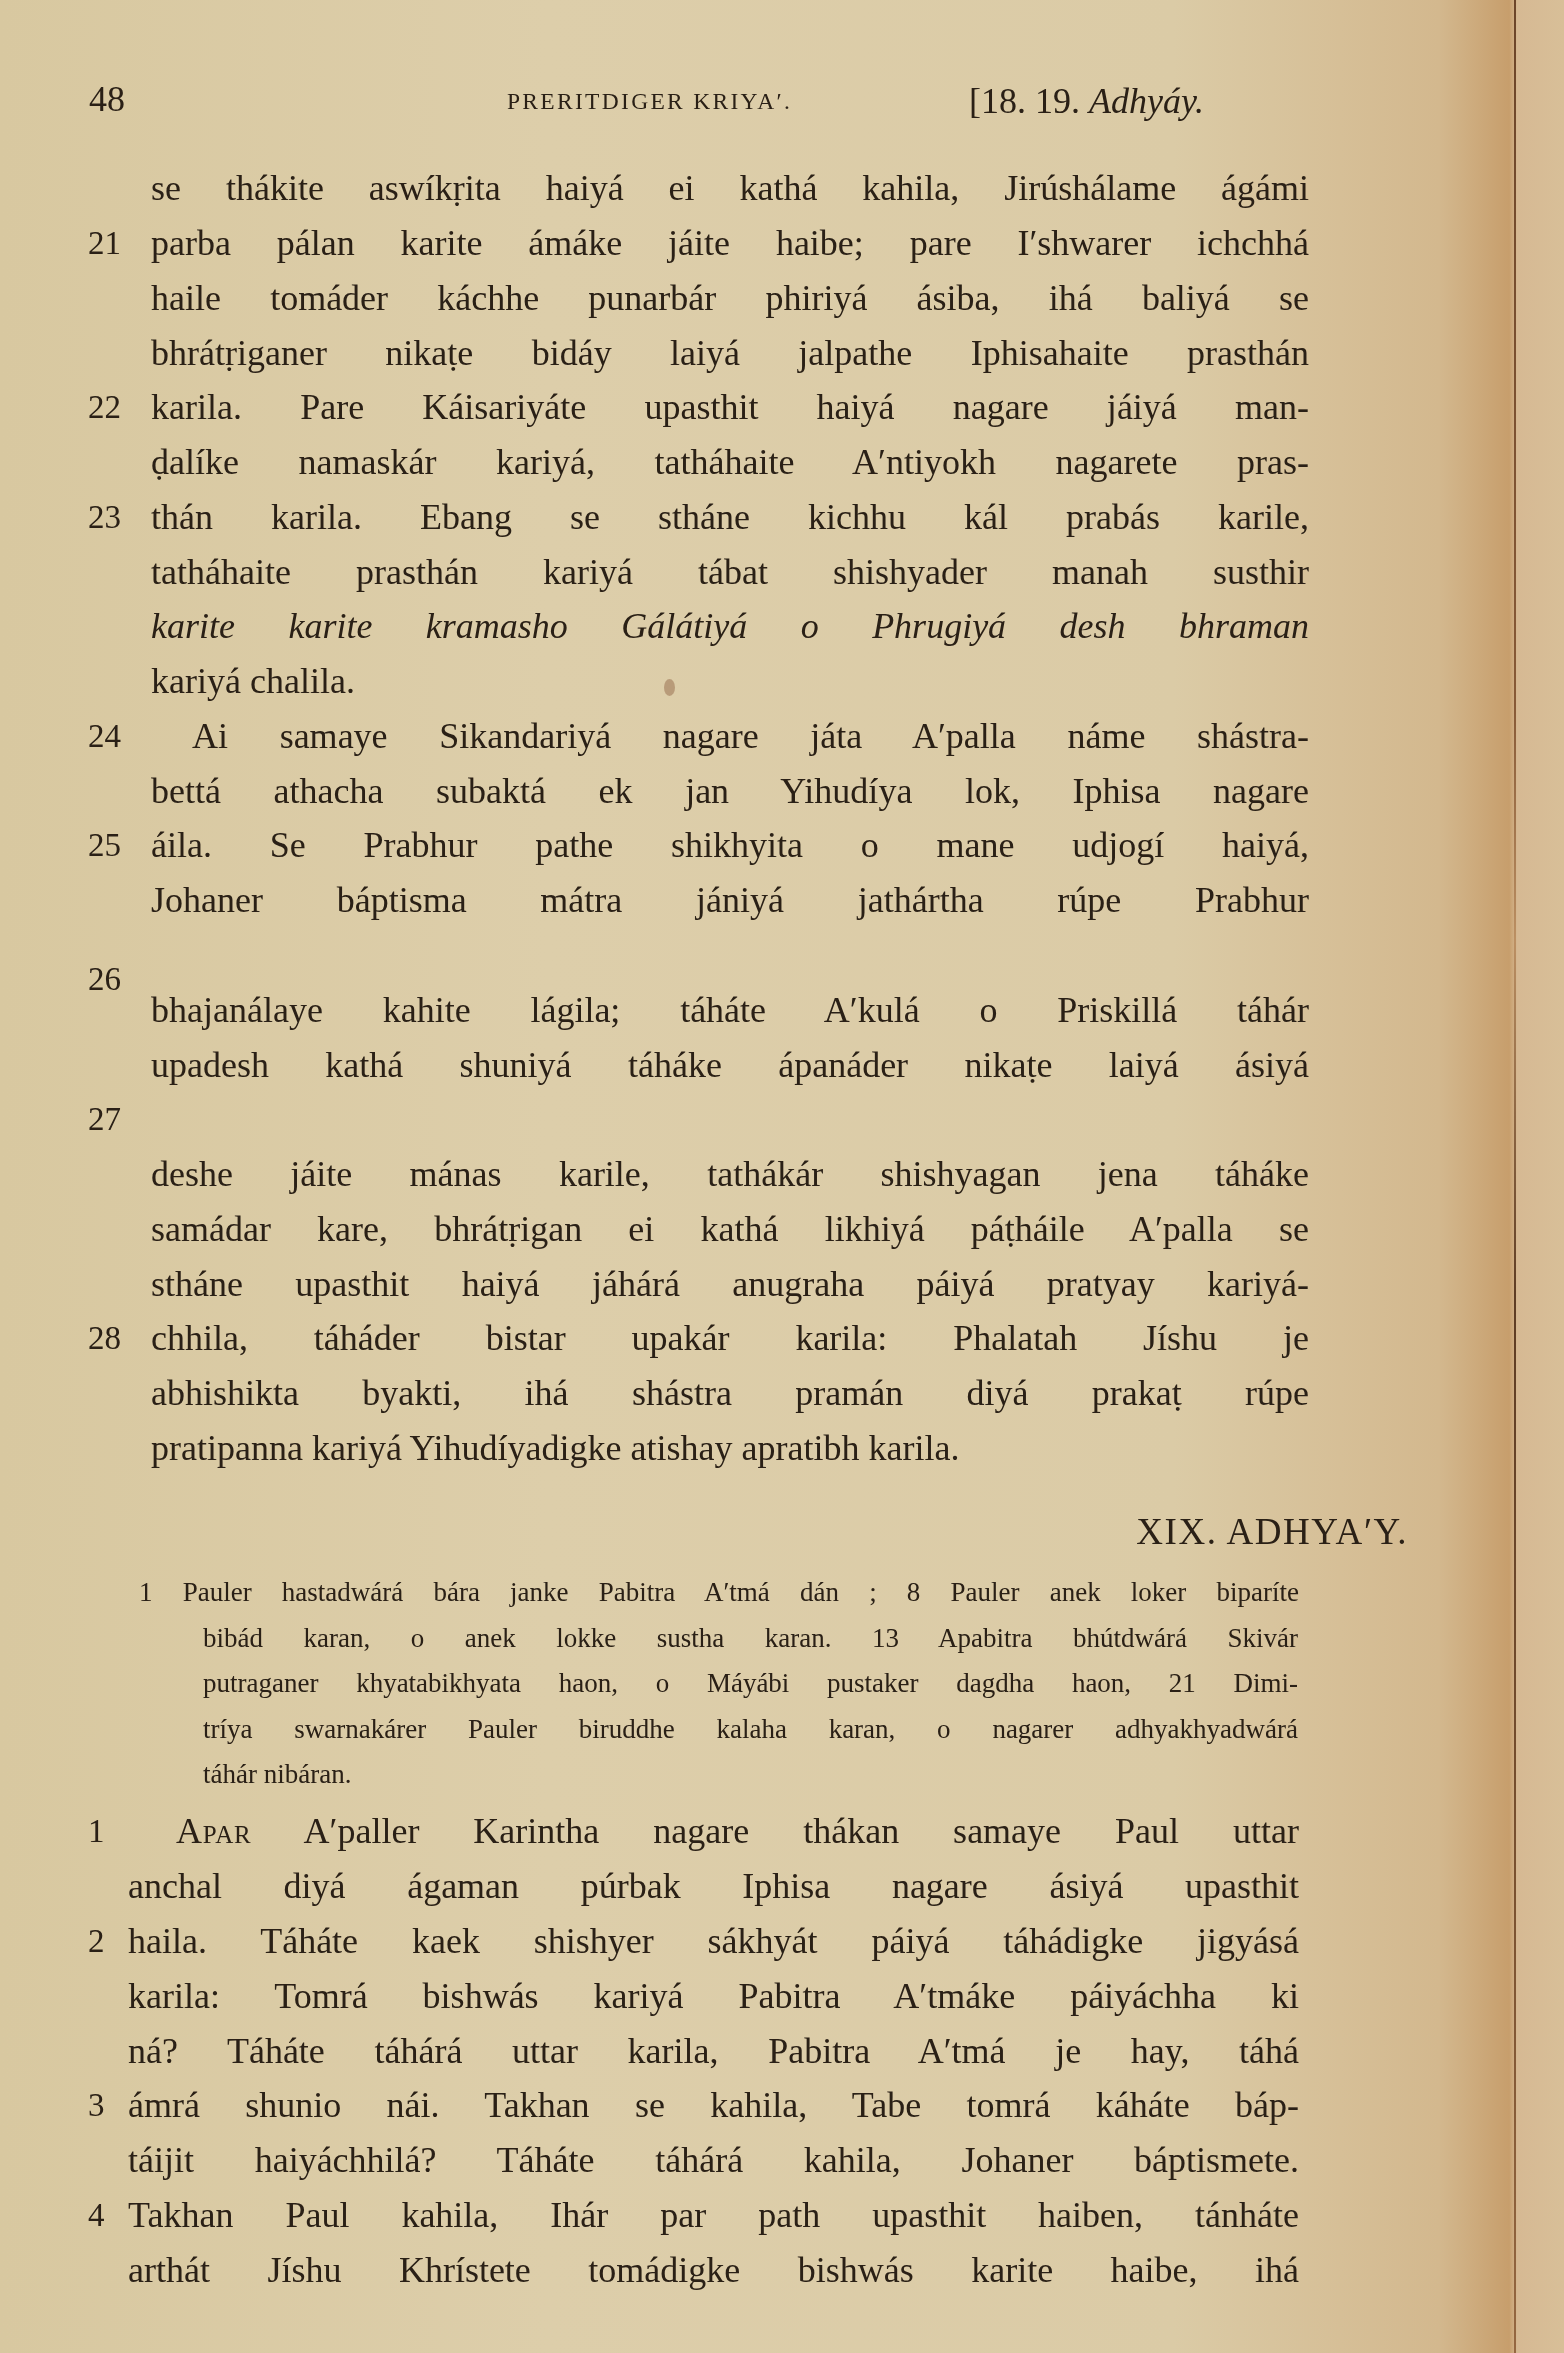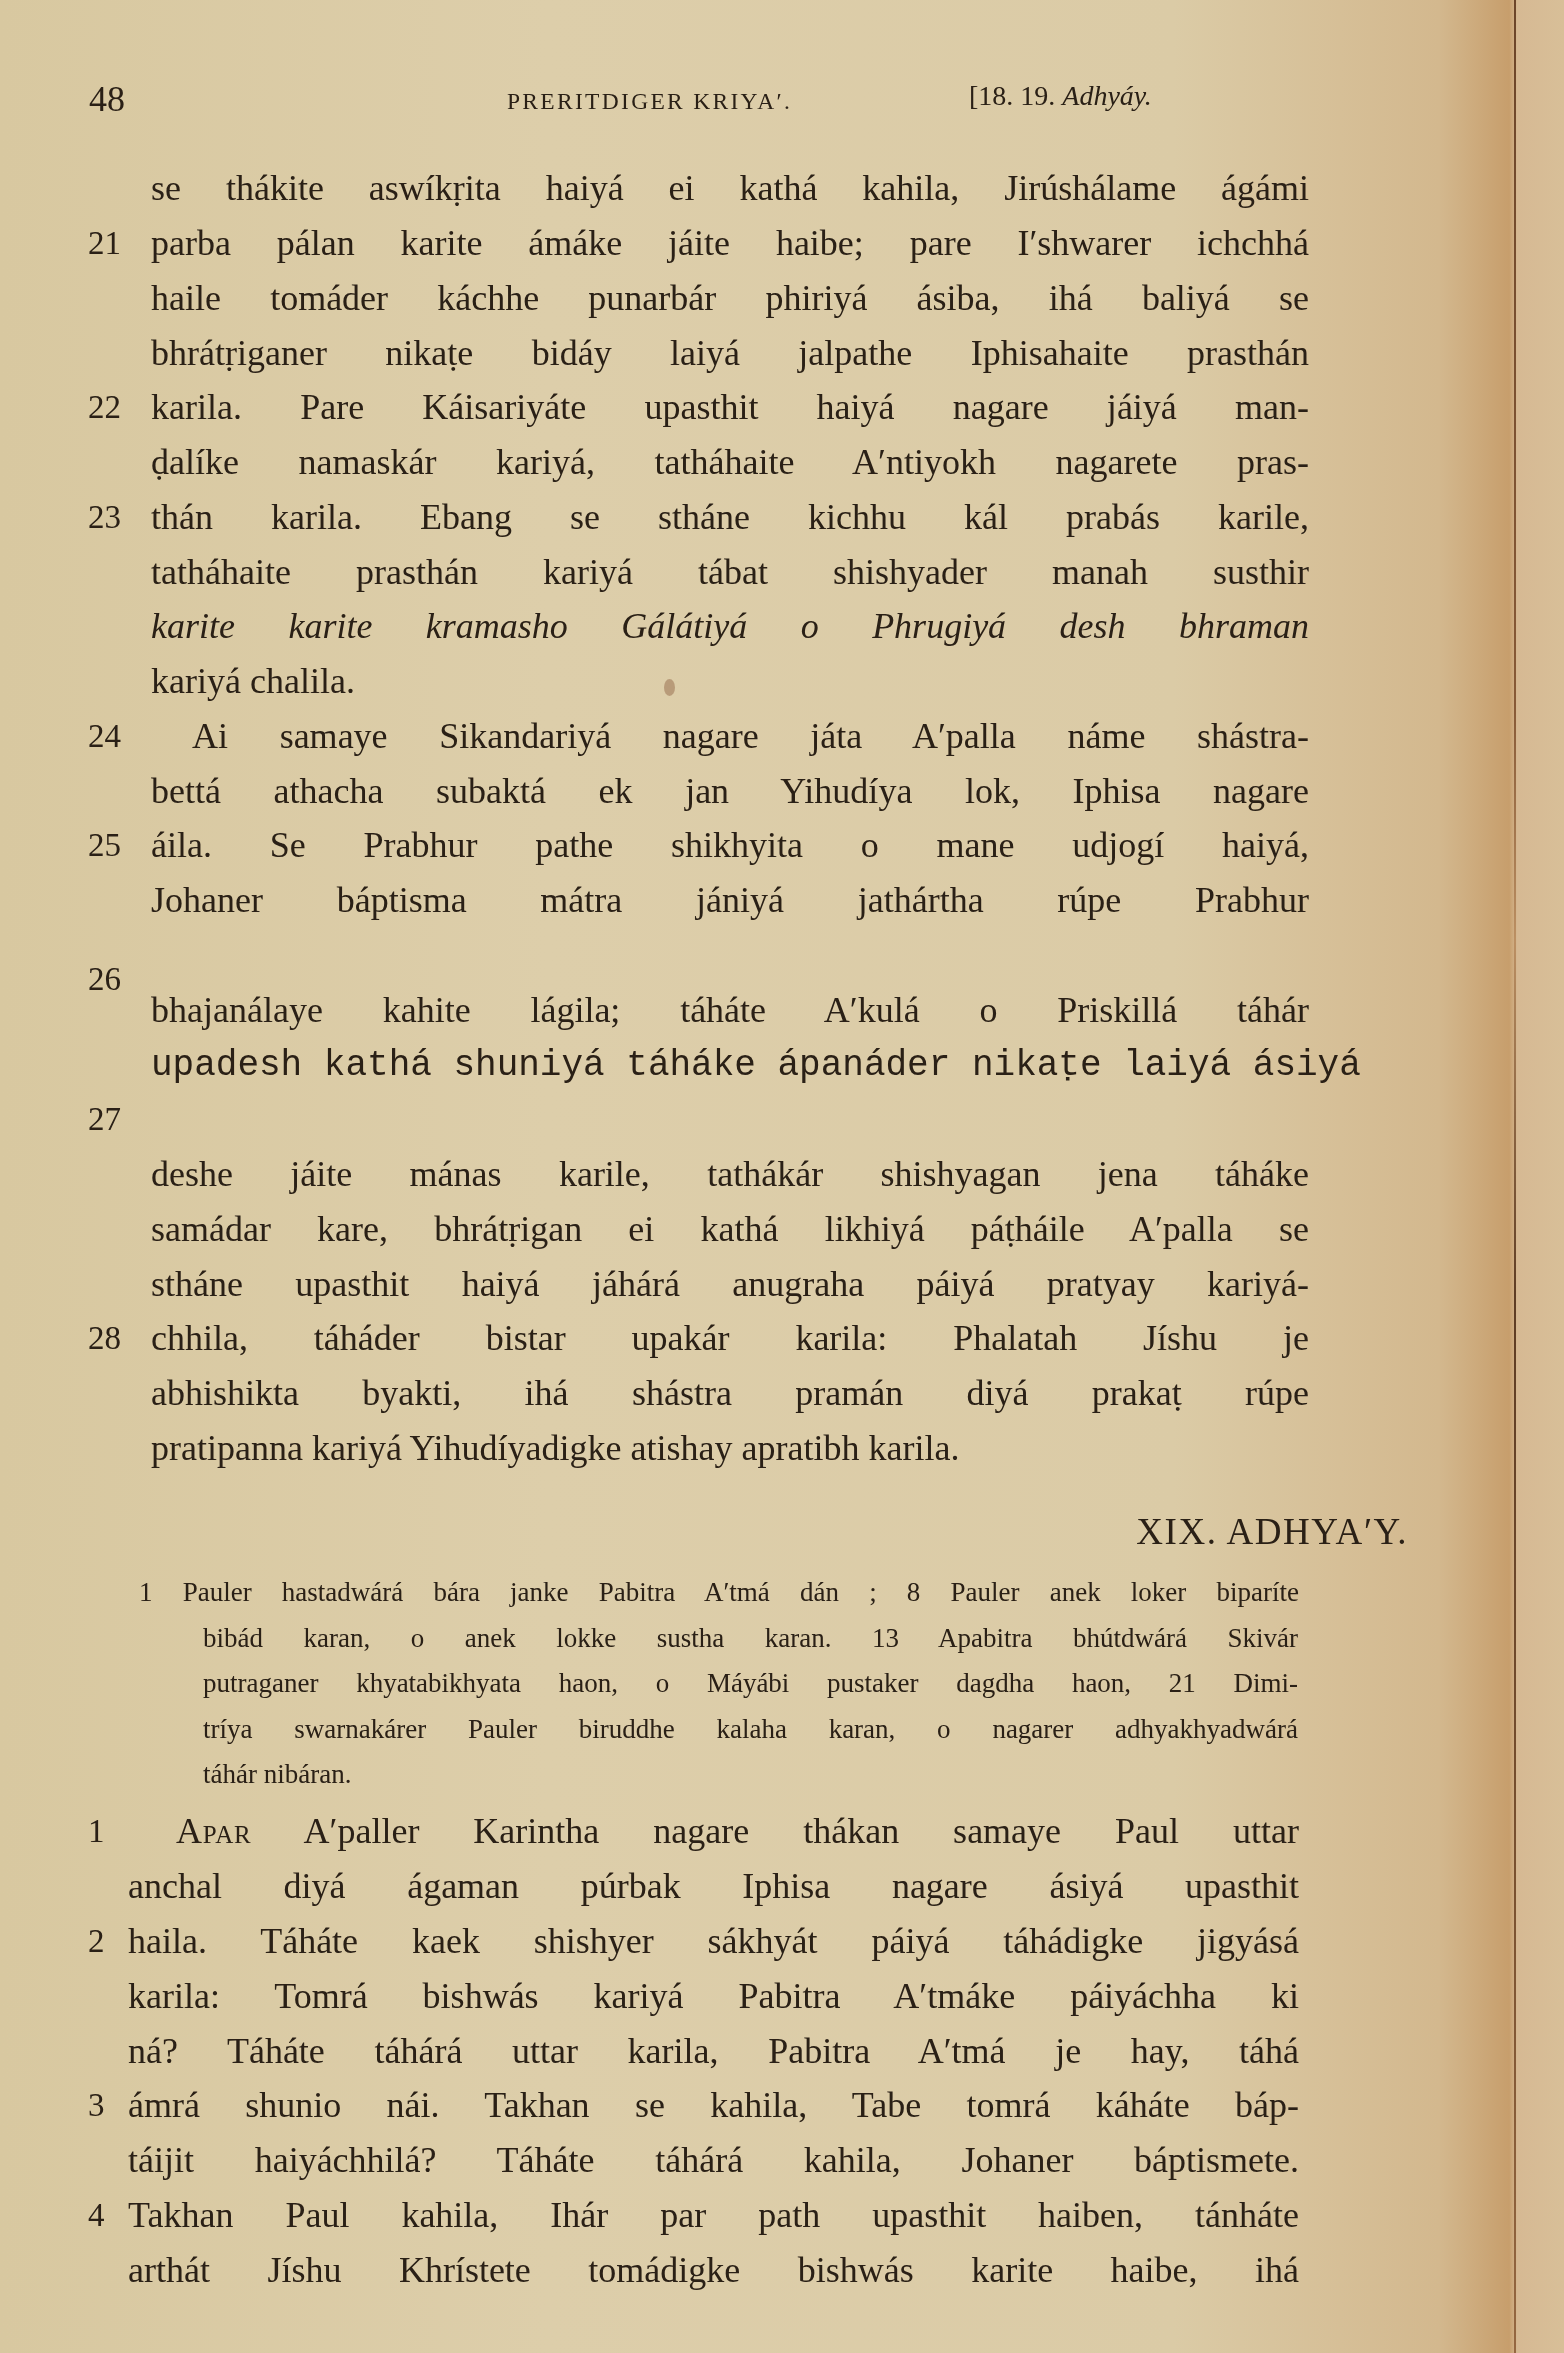--- a/index.html
+++ b/index.html
@@ -53,21 +53,21 @@
       left: 507px;
       top: 15.6px;
       font-size: 23.5px;
       letter-spacing: 2.3px;
       font-variant: small-caps;
     }
     .chapter-ref {
       position: absolute;
       left: 969px;
       top: 7.8px;
-      font-size: 28px;
+      font-size: 36px;
     }
     .chapter-ref .ital {
       font-style: italic;
     }
     .text-block {
       position: absolute;
       left: 0;
       width: 1408px;
     }
     .line {
@@ -212,21 +212,21 @@
       <span class="verse-num"></span>
       <span class="line-text">Johaner báptisma mátra jániyá jathártha rúpe Prabhur</span>
     </div>
   <div class="line" style="top:952px;padding-left:28px;">
       <span class="verse-num">26</span>
     </div>
   <div class="line" style="top:983px;">
       <span class="verse-num"></span>
       <span class="line-text">bhajanálaye kahite lágila; táháte A′kulá o Priskillá táhár</span>
     </div>
-  <div class="line" style="top:1038px;font-family:Liberation Mono, monospace;">
+  <div class="line" style="top:1038px;">
       <span class="verse-num"></span>
       <span class="line-text">upadesh kathá shuniyá táháke ápanáder nikaṭe laiyá ásiyá</span>
     </div>
   <div class="line" style="top:1092px;">
       <span class="verse-num">27</span>
     </div>
   <div class="line" style="top:1147px;">
       <span class="verse-num"></span>
       <span class="line-text">deshe jáite mánas karile, tathákár shishyagan jena táháke</span>
     </div>

